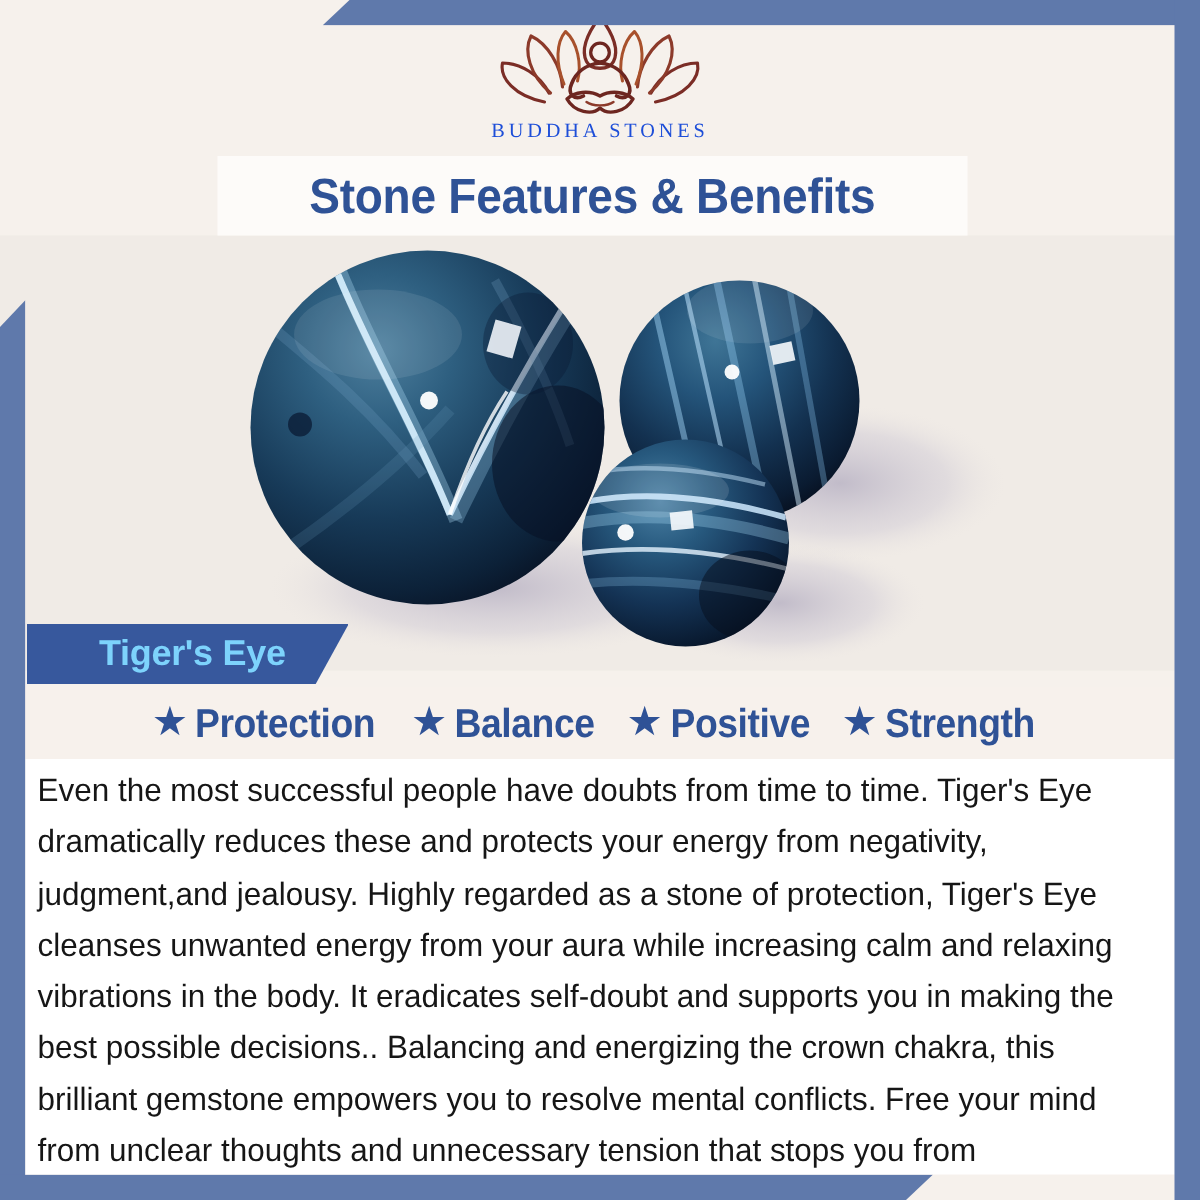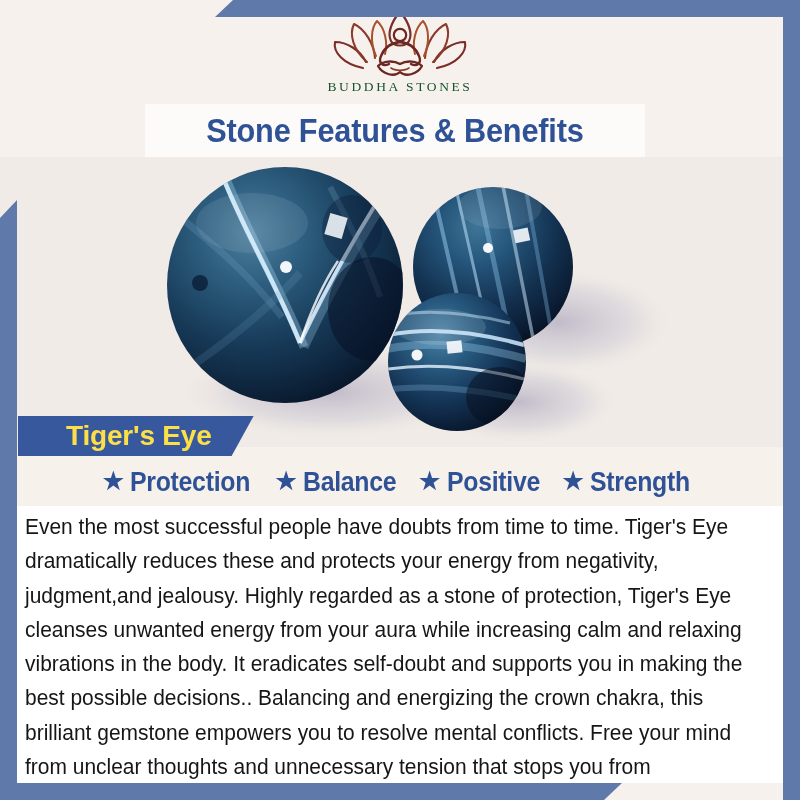--- a/index.html
+++ b/index.html
@@ -63,21 +63,21 @@
     width: 180px;
     text-align: center;
   }
   .logo-mark { display: block; margin: 0 auto; }
   .logo-text {
     display: block;
     margin-top: 1px;
     font-size: 13.5px;
     letter-spacing: 2.6px;
     font-family: "Liberation Serif", serif;
-    color: #14532d;
+    color: #1d4ed8;
     font-weight: 400;
   }
 
   
   .title-banner {
     position: absolute;
     top: 104px;
     left: 145px;
     width: 500px;
     height: 53px;
@@ -119,22 +119,22 @@
     height: 40px;
     padding: 0 42px 0 48px;
     background: #37589d;
     display: flex;
     align-items: center;
     z-index: 25;
     -webkit-clip-path: polygon(0 0, 100% 0, calc(100% - 22px) 100%, 0 100%);
     clip-path: polygon(0 0, 100% 0, calc(100% - 22px) 100%, 0 100%);
   }
   .name-text {
-    color: #fde047;
-    font-size: 28px;
+    color: #7dd3fc;
+    font-size: 24px;
     font-weight: 700;
     letter-spacing: -0.2px;
     white-space: nowrap;
   }
 
   
   .benefits {
     position: absolute;
     top: 458px;
     left: 0;

